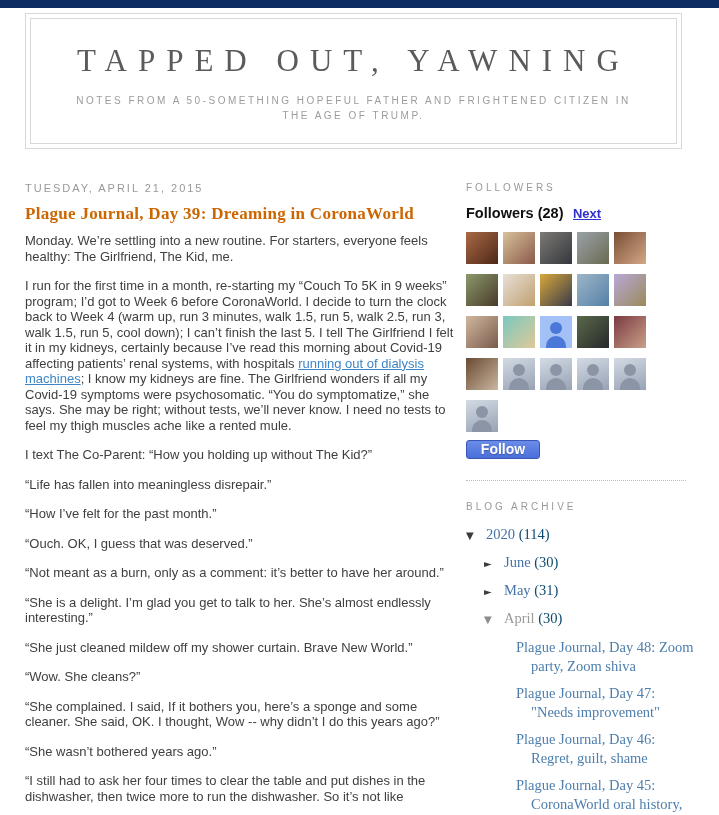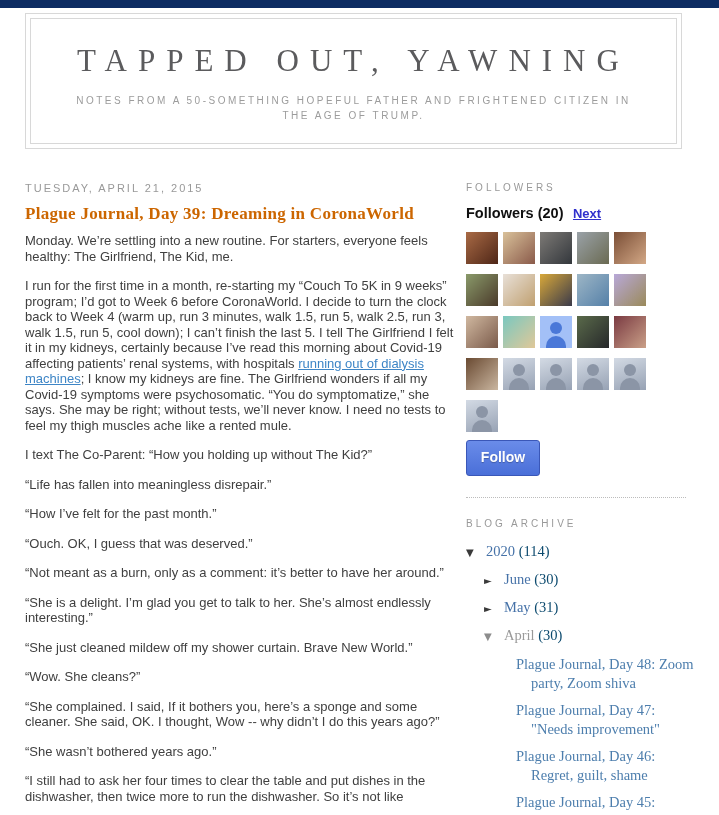--- a/index.html
+++ b/index.html
@@ -97,21 +97,21 @@
     width:20px; height:14px; border-radius:10px 10px 0 0;
   }
   .default_gray { background:linear-gradient(160deg,#d3dae4 0%,#97a2b4 100%); }
   .default_gray .head, .default_gray .torso { background:#8b95a6; }
   .default_blue { background:#a3c0f7; }
   .default_blue .head, .default_blue .torso { background:#4a78d8; }
 
   .follow-btn {
     display:block;
     margin-top:8px;
-    width:74px; height:36px;
+    width:74px; height:19px;
     background:linear-gradient(#6a8ce9,#4a6fd8);
     border:1px solid #3a57b8;
     border-radius:3px;
     color:#ffffff;
     font-family:"Liberation Sans", sans-serif;
     font-weight:bold;
     font-size:14px;
     text-shadow:0 1px 1px rgba(0,0,0,0.25);
     cursor:pointer;
     padding:0 0 2px 0;
@@ -176,21 +176,21 @@
           <p>“She wasn’t bothered years ago.”</p>
           <p>“I still had to ask her four times to clear the table and put dishes in the dishwasher, then twice more to run the dishwasher. So it’s not like</p>
         </div>
     </div>
 
     <div class="sidebar">
 
       <div>
         <div class="section-title">FOLLOWERS</div>
         <div class="followers-count-row">
-          <span class="followers-count">Followers (20)</span>
+          <span class="followers-count">Followers (28)</span>
           <a class="next-link" href="#">Next</a>
         </div>
         <div id="followers-grid" class="grid">
             <div class="avatar " style="background: linear-gradient(135deg, rgb(169, 106, 69) 0%, rgb(78, 38, 23) 100%);"></div>
             <div class="avatar " style="background: linear-gradient(135deg, rgb(217, 193, 154) 0%, rgb(138, 90, 74) 100%);"></div>
             <div class="avatar " style="background: linear-gradient(135deg, rgb(125, 122, 118) 0%, rgb(51, 55, 60) 100%);"></div>
             <div class="avatar " style="background: linear-gradient(135deg, rgb(154, 162, 168) 0%, rgb(106, 106, 82) 100%);"></div>
             <div class="avatar " style="background: linear-gradient(135deg, rgb(122, 78, 54) 0%, rgb(211, 168, 134) 100%);"></div>
             <div class="avatar " style="background: linear-gradient(135deg, rgb(138, 154, 106) 0%, rgb(74, 58, 42) 100%);"></div>
             <div class="avatar " style="background: linear-gradient(135deg, rgb(232, 224, 216) 0%, rgb(192, 160, 112) 100%);"></div>

